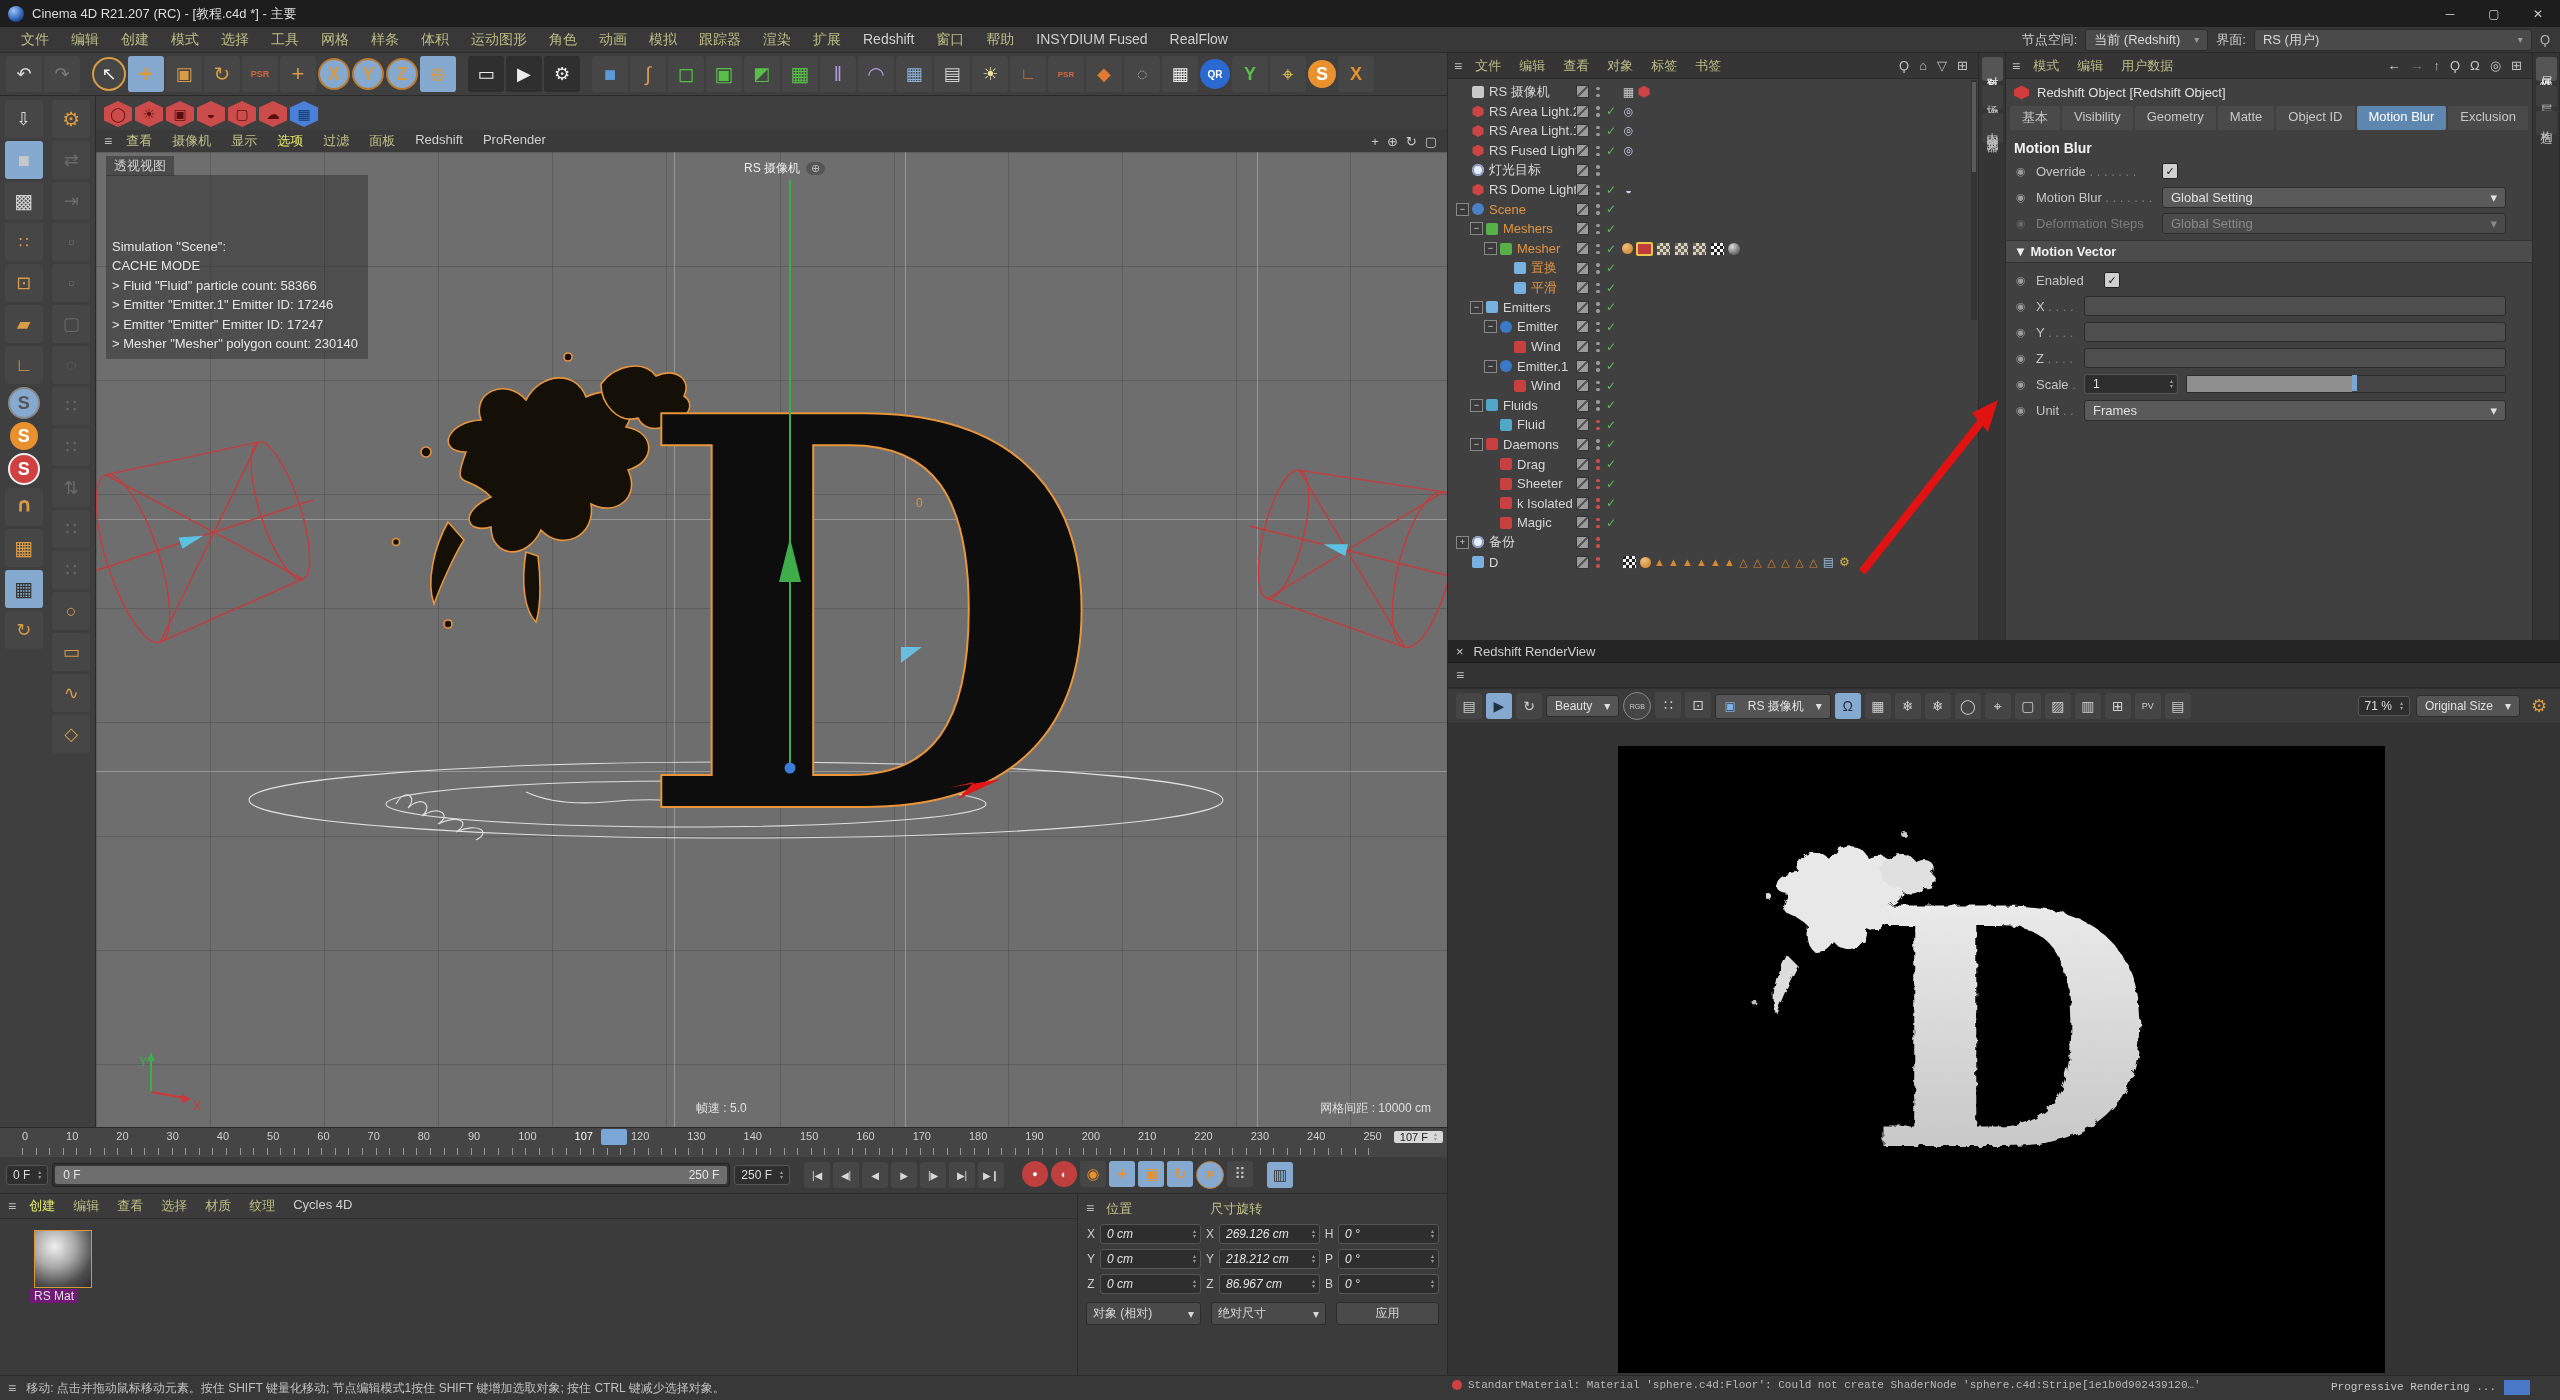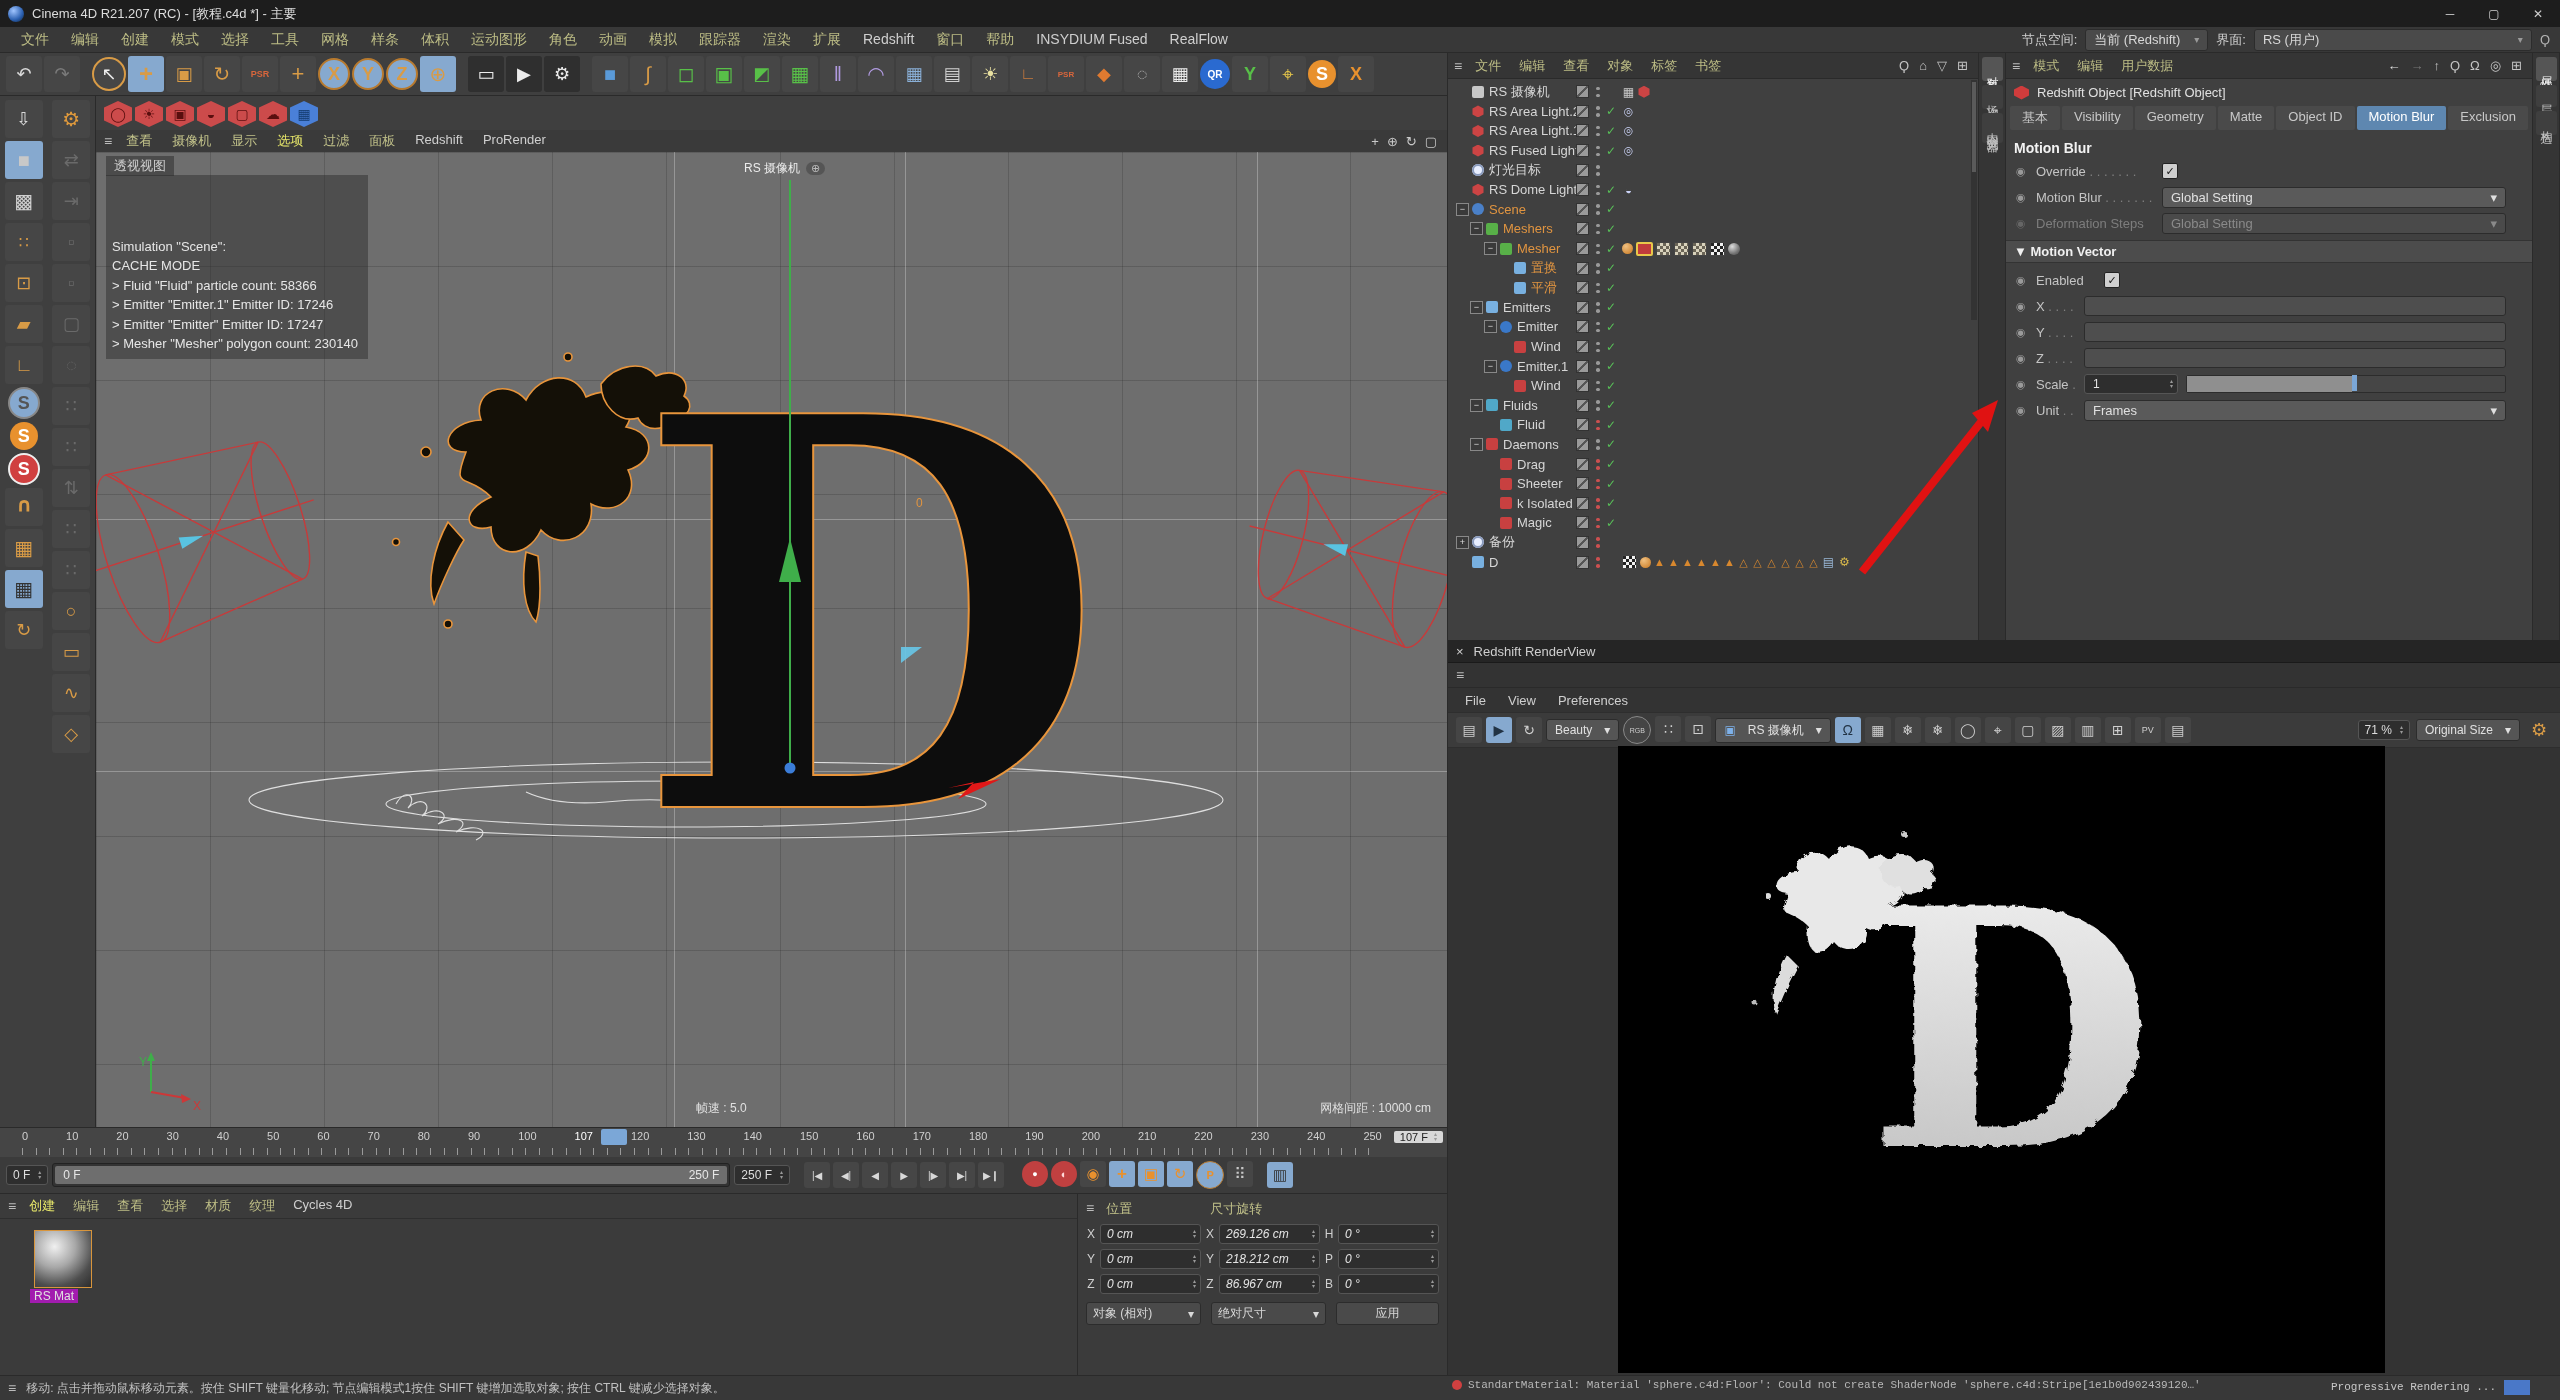--- a/index.html
+++ b/index.html
@@ -57,21 +57,21 @@
   .spinbox{background:#2e2e2e;border:1px solid #555;border-radius:3px;color:#ddd;font-size:12px;padding:2px 6px;display:flex;align-items:center;gap:8px;}
   .spin{display:flex;flex-direction:column;font-size:6px;color:#999;line-height:5px;}
   #rangebar{width:676px;height:22px;background:#333;border:1px solid #222;border-radius:3px;position:relative;}
   #rangefill{position:absolute;left:2px;right:2px;top:2px;bottom:2px;background:#6e6e6e;border-radius:2px;display:flex;align-items:center;justify-content:space-between;padding:0 8px;font-size:12px;color:#e6e6e6;}
   .trbtn{width:26px;height:26px;background:#464646;border-radius:3px;color:#d8d8d8;display:flex;align-items:center;justify-content:center;font-size:10px;flex:none;}
   .recbtn{width:26px;height:26px;border-radius:3px;background:#464646;display:flex;align-items:center;justify-content:center;font-size:15px;flex:none;}
   
   #materials{left:0;top:1194px;width:1078px;height:181px;background:#3b3b3b;border-right:1px solid #2a2a2a;box-sizing:border-box;}
   #mat-menu{display:flex;align-items:center;gap:2px;height:24px;border-bottom:1px solid #2e2e2e;padding-left:8px;}
   #mat-thumb{position:absolute;left:34px;top:36px;width:56px;height:56px;border:1px solid #d8953c;background:radial-gradient(circle at 35% 28%,#f0f0f0,#a8a8a8 38%,#4e4e4e 72%,#2c2c2c);}
-  #mat-name{position:absolute;left:30px;top:95px;background:#a21caf;color:#e0e0e0;font-size:12px;padding:0 4px;}
+  #mat-name{position:absolute;left:30px;top:95px;background:#701a75;color:#e0e0e0;font-size:12px;padding:0 4px;}
   #coords{left:1078px;top:1194px;width:369px;height:181px;background:#3b3b3b;box-sizing:border-box;padding:6px 8px;}
   #coord-head{display:flex;color:#c2c28a;font-size:13px;gap:0;margin-bottom:6px;}
   #coord-head span:nth-child(2){width:108px;display:inline-block;}
   .crow{display:flex;align-items:center;gap:4px;margin-bottom:5px;}
   .caxis{width:10px;color:#cfcfcf;font-size:12px;text-align:center;}
   .cfield{flex:1;background:#2e2e2e;border:1px solid #555;border-radius:3px;color:#e4e4e4;font-size:12px;padding:2px 4px 2px 6px;display:flex;justify-content:space-between;align-items:center;font-style:italic;}
   .cfoot{display:flex;gap:10px;margin-top:8px;}
   .cdd{flex:1;background:#4a4a4a;border:1px solid #2c2c2c;border-radius:3px;color:#d8d8d8;font-size:12px;padding:2px 6px;display:flex;justify-content:space-between;align-items:center;}
   .cbtn{flex:1;background:#4a4a4a;border:1px solid #2c2c2c;border-radius:3px;color:#d8d8d8;font-size:12px;text-align:center;padding:2px 0;}
   
@@ -1107,26 +1107,20 @@
   </div>
 
 <div id="rv" class="abs">
   <div id="rv-tabbar">
     <span>×</span>
     <span>Redshift RenderView</span>
   </div>
   <div id="rv-burger">
       <span class="burger">≡</span>
     </div>
-  <div id="rv-menus">
-
-  <span class="rvm">File</span>
-      <span class="rvm">View</span>
-      <span class="rvm">Preferences</span>
-    </div>
   <div id="rv-toolbar">
     <span style="display:flex;gap:4px;">
         <span class="rvi">▤</span>
         <span class="rvi" style=";background:#86a9cf;color:#234">▶</span>
         <span class="rvi">↻</span>
       </span>
     <span class="rv-dd">
         <span>Beauty</span>
         <span class="caret">▾</span>
       </span>

